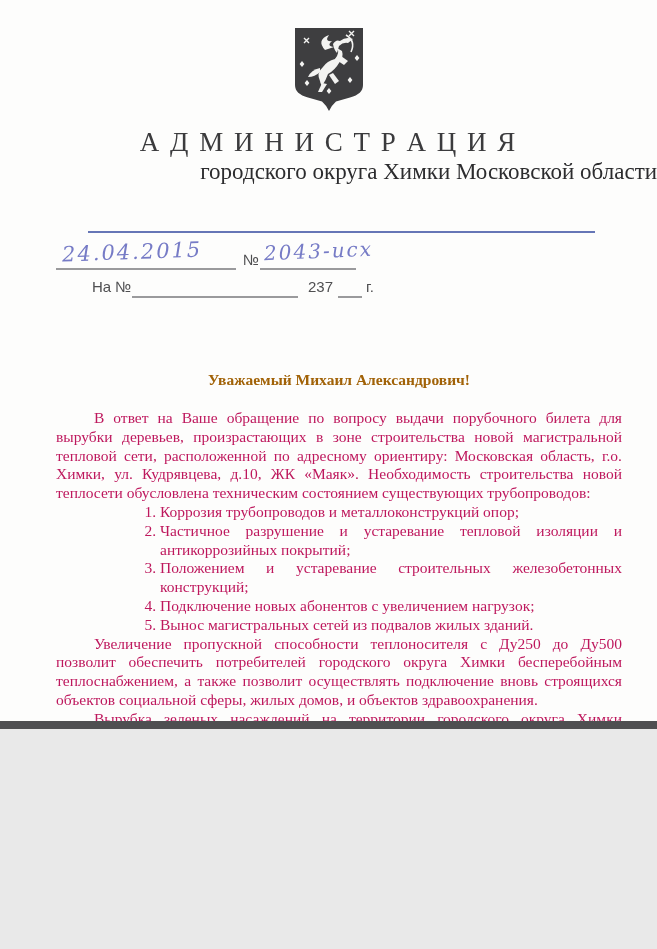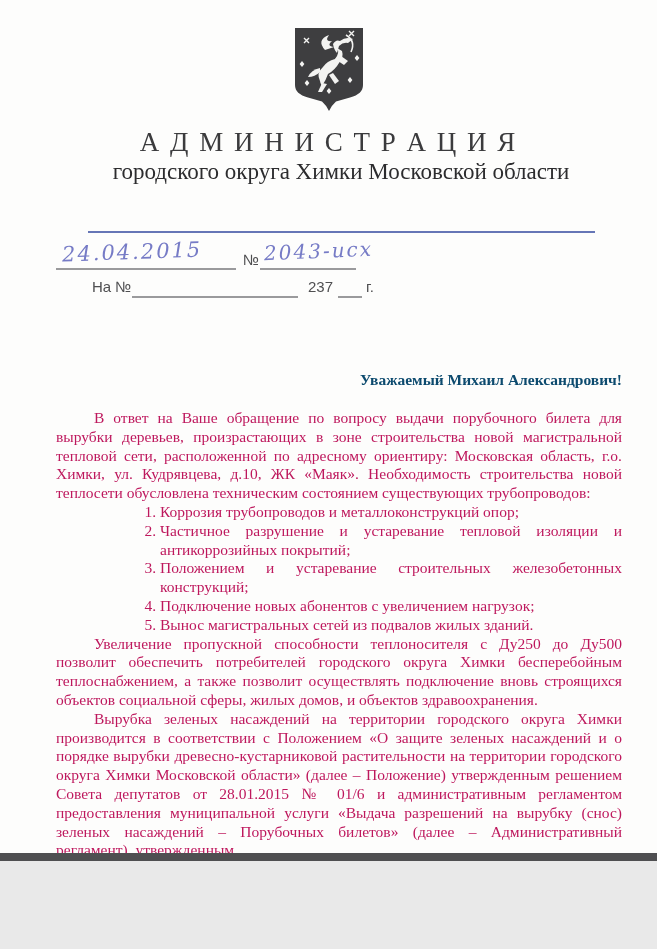--- a/index.html
+++ b/index.html
@@ -1,33 +1,33 @@
 <!DOCTYPE html>
 <html lang="ru"><head>
 <meta charset="utf-8">
 <style>
   * { margin:0; padding:0; box-sizing:border-box; }
   html,body { width:657px; height:949px; }
   body { background:#e9e9e9; font-family:"Liberation Serif","DejaVu Serif",serif; }
   .page {
-    position:relative; width:657px; height:861px;
+    position:relative; width:657px; height:729px;
     background:#fdfdfc; overflow:hidden;
   }
 
   
   .emblem { position:absolute; top:25px; left:50%; transform:translateX(-50%); }
 
   .org-primary {
     position:absolute; top:127px; left:0; width:100%;
     text-align:center; font-size:27px; letter-spacing:2px;
     color:#3b3b3d; font-weight:400;
   }
   .org-secondary {
     position:absolute; top:159px; left:0; width:100%;
-    text-align:center; font-size:23px; color:#2c2c2e;padding-left:25px;
+    text-align:right; font-size:23px; color:#2c2c2e;padding-left:25px;
   }
   .contacts {
     position:absolute; top:198px; left:0; width:100%;
     text-align:center; font-family:"Liberation Sans","DejaVu Sans",sans-serif;
     font-size:11.5px; line-height:14.5px; color:#4b4b4d;
   }
   .hdr-divider {
     position:absolute; top:231px; left:88px; width:507px; height:2px;
     background:#6676b6;
   }
@@ -49,21 +49,21 @@
     font-size:15px; color:#4f4f51; white-space:nowrap;
   }
   .lbl-no    { left:243px; top:251px; }
   .lbl-reply { left:92px;  top:278px; }
   .lbl-year  { left:308px; top:278px; }
   .lbl-year-suffix { left:366px; top:278px; }
 
   
   .salutation {
     position:absolute; top:371px; left:56px; width:566px;
-    text-align:right; font-weight:bold; font-size:15.5px; color:#0c4a6e;
+    text-align:center; font-weight:bold; font-size:15.5px; color:#a16207;
   }
   .letter-body {
     position:absolute; top:409px; left:56px; width:566px;
     font-size:15.5px; line-height:18.8px; color:#be185d;
     text-align:justify;
   }
   .letter-body p { margin:0; text-indent:38px; }
   .letter-body ol { margin:0; padding-left:104px; }
   .letter-body li { text-align:justify; }
 

